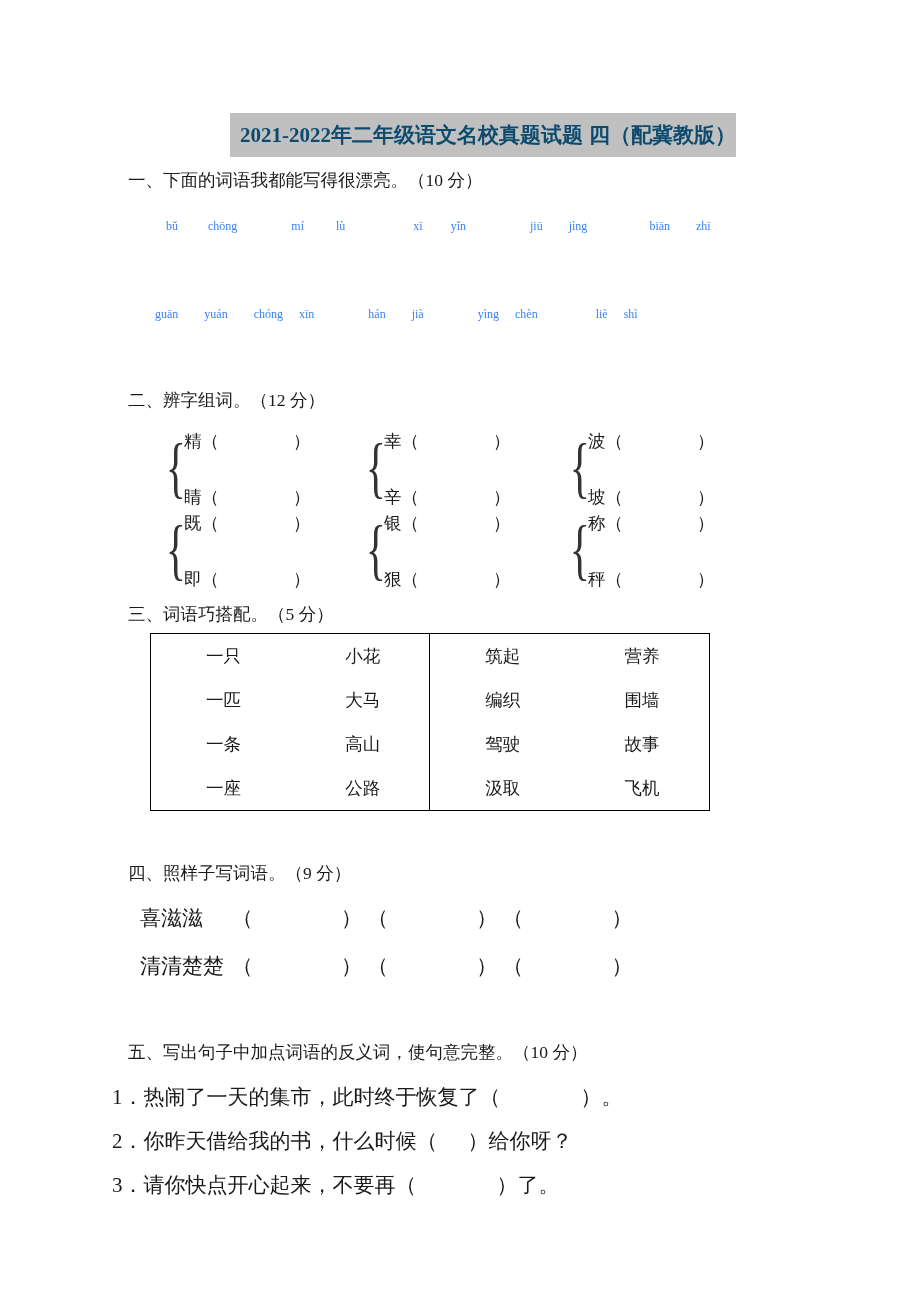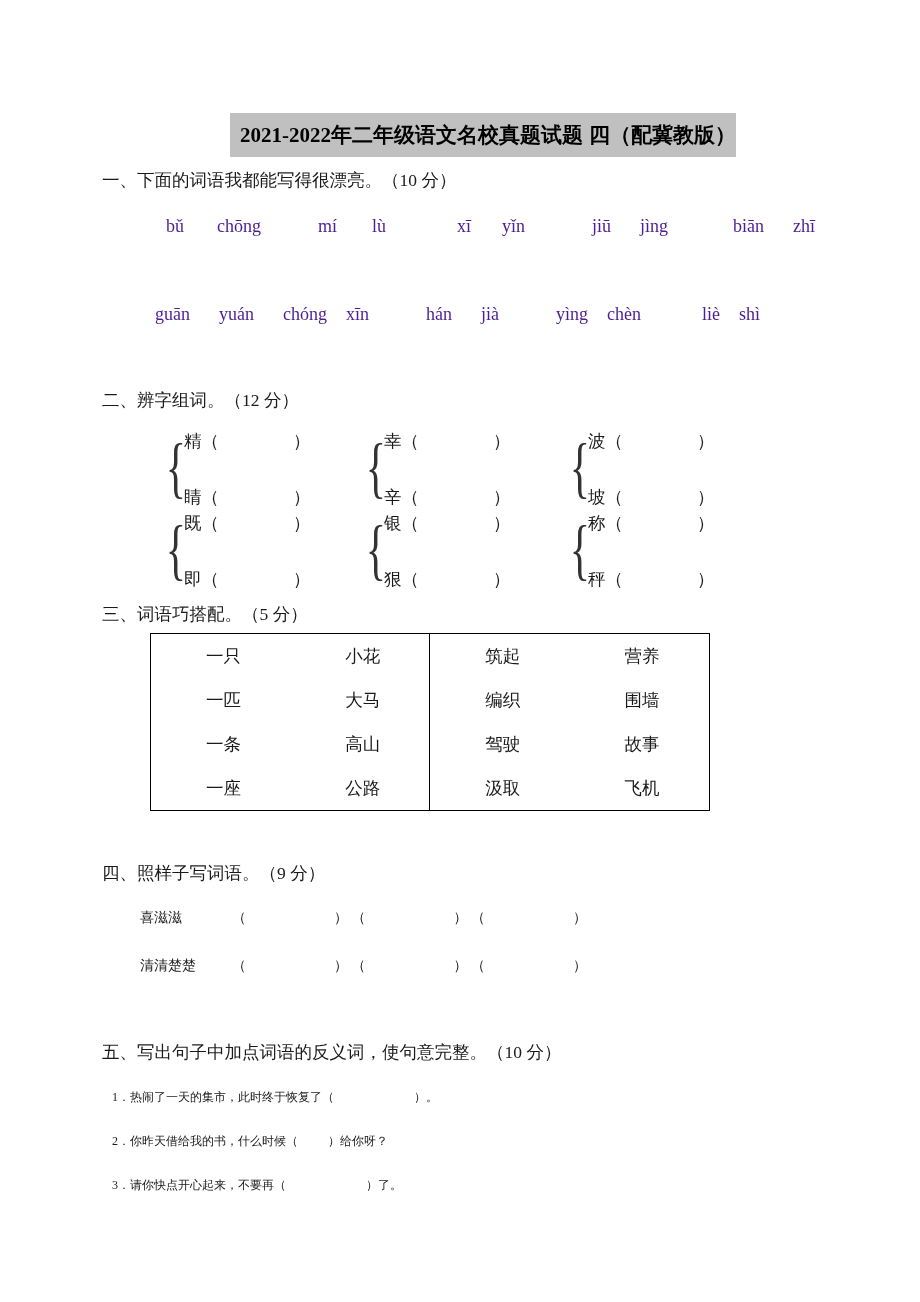--- a/index.html
+++ b/index.html
@@ -27,50 +27,50 @@
     position: absolute;
     left: 230px;
     top: 113px;
     height: 44px;
     display: flex;
     align-items: center;
     white-space: nowrap;
   }
   .title-seg {
     background: #c0c0c0;
-    color: #000000;
+    color: #0c4a6e;
     font-weight: bold;
     font-size: 21px;
     line-height: 44px;
     height: 44px;
     font-family: "Liberation Serif", "DejaVu Serif", serif;
     letter-spacing: 0px;
   }
   .title-seg.s1 { padding-left: 10px; }
   .title-seg.gap { width: 6px; }
   .title-seg.s3 { }
 
   
   .heading {
     position: absolute;
-    left: 102px;
+    left: 128px;
     font-size: 17.5px;
     line-height: 24px;
     white-space: nowrap;
     color: #1a1a1a;
   }
 
   
   .pinyin-row {
     position: absolute;
     font-family: "Liberation Serif", "DejaVu Serif", serif;
-    font-size: 18px;
+    font-size: 12px;
     line-height: 22px;
     white-space: nowrap;
-    color: #4c1d95;
+    color: #3b82f6;
   }
   .pinyin-row span { display: inline-block; }
 
   
   .brace-group {
     position: absolute;
     display: flex;
     align-items: stretch;
     height: 82px;
   }
@@ -127,39 +127,39 @@
   }
   .match-table td.c1 { width: 26%; }
   .match-table td.c2 { width: 24%; border-right: 1.6px solid #000; }
   .match-table td.c3 { width: 26%; }
   .match-table td.c4 { width: 24%; }
 
   
   .pattern-row {
     position: absolute;
     left: 140px;
-    font-size: 14px;
+    font-size: 21px;
     line-height: 26px;
     white-space: nowrap;
     color: #1a1a1a;
   }
   .pattern-row .word {
     display: inline-block;
     width: 92px;
   }
   .pattern-row .paren {
     display: inline-block;
   }
   .pattern-row .paren .sp { display: inline-block; width: 88px; }
 
   
   .sentence {
     position: absolute;
     left: 112px;
-    font-size: 12px;
+    font-size: 21px;
     line-height: 26px;
     white-space: nowrap;
     color: #1a1a1a;
   }
   .sentence .gapwide { display: inline-block; width: 80px; }
   .sentence .gapnarrow { display: inline-block; width: 30px; }
 </style>
 </head>
 <body>
 

